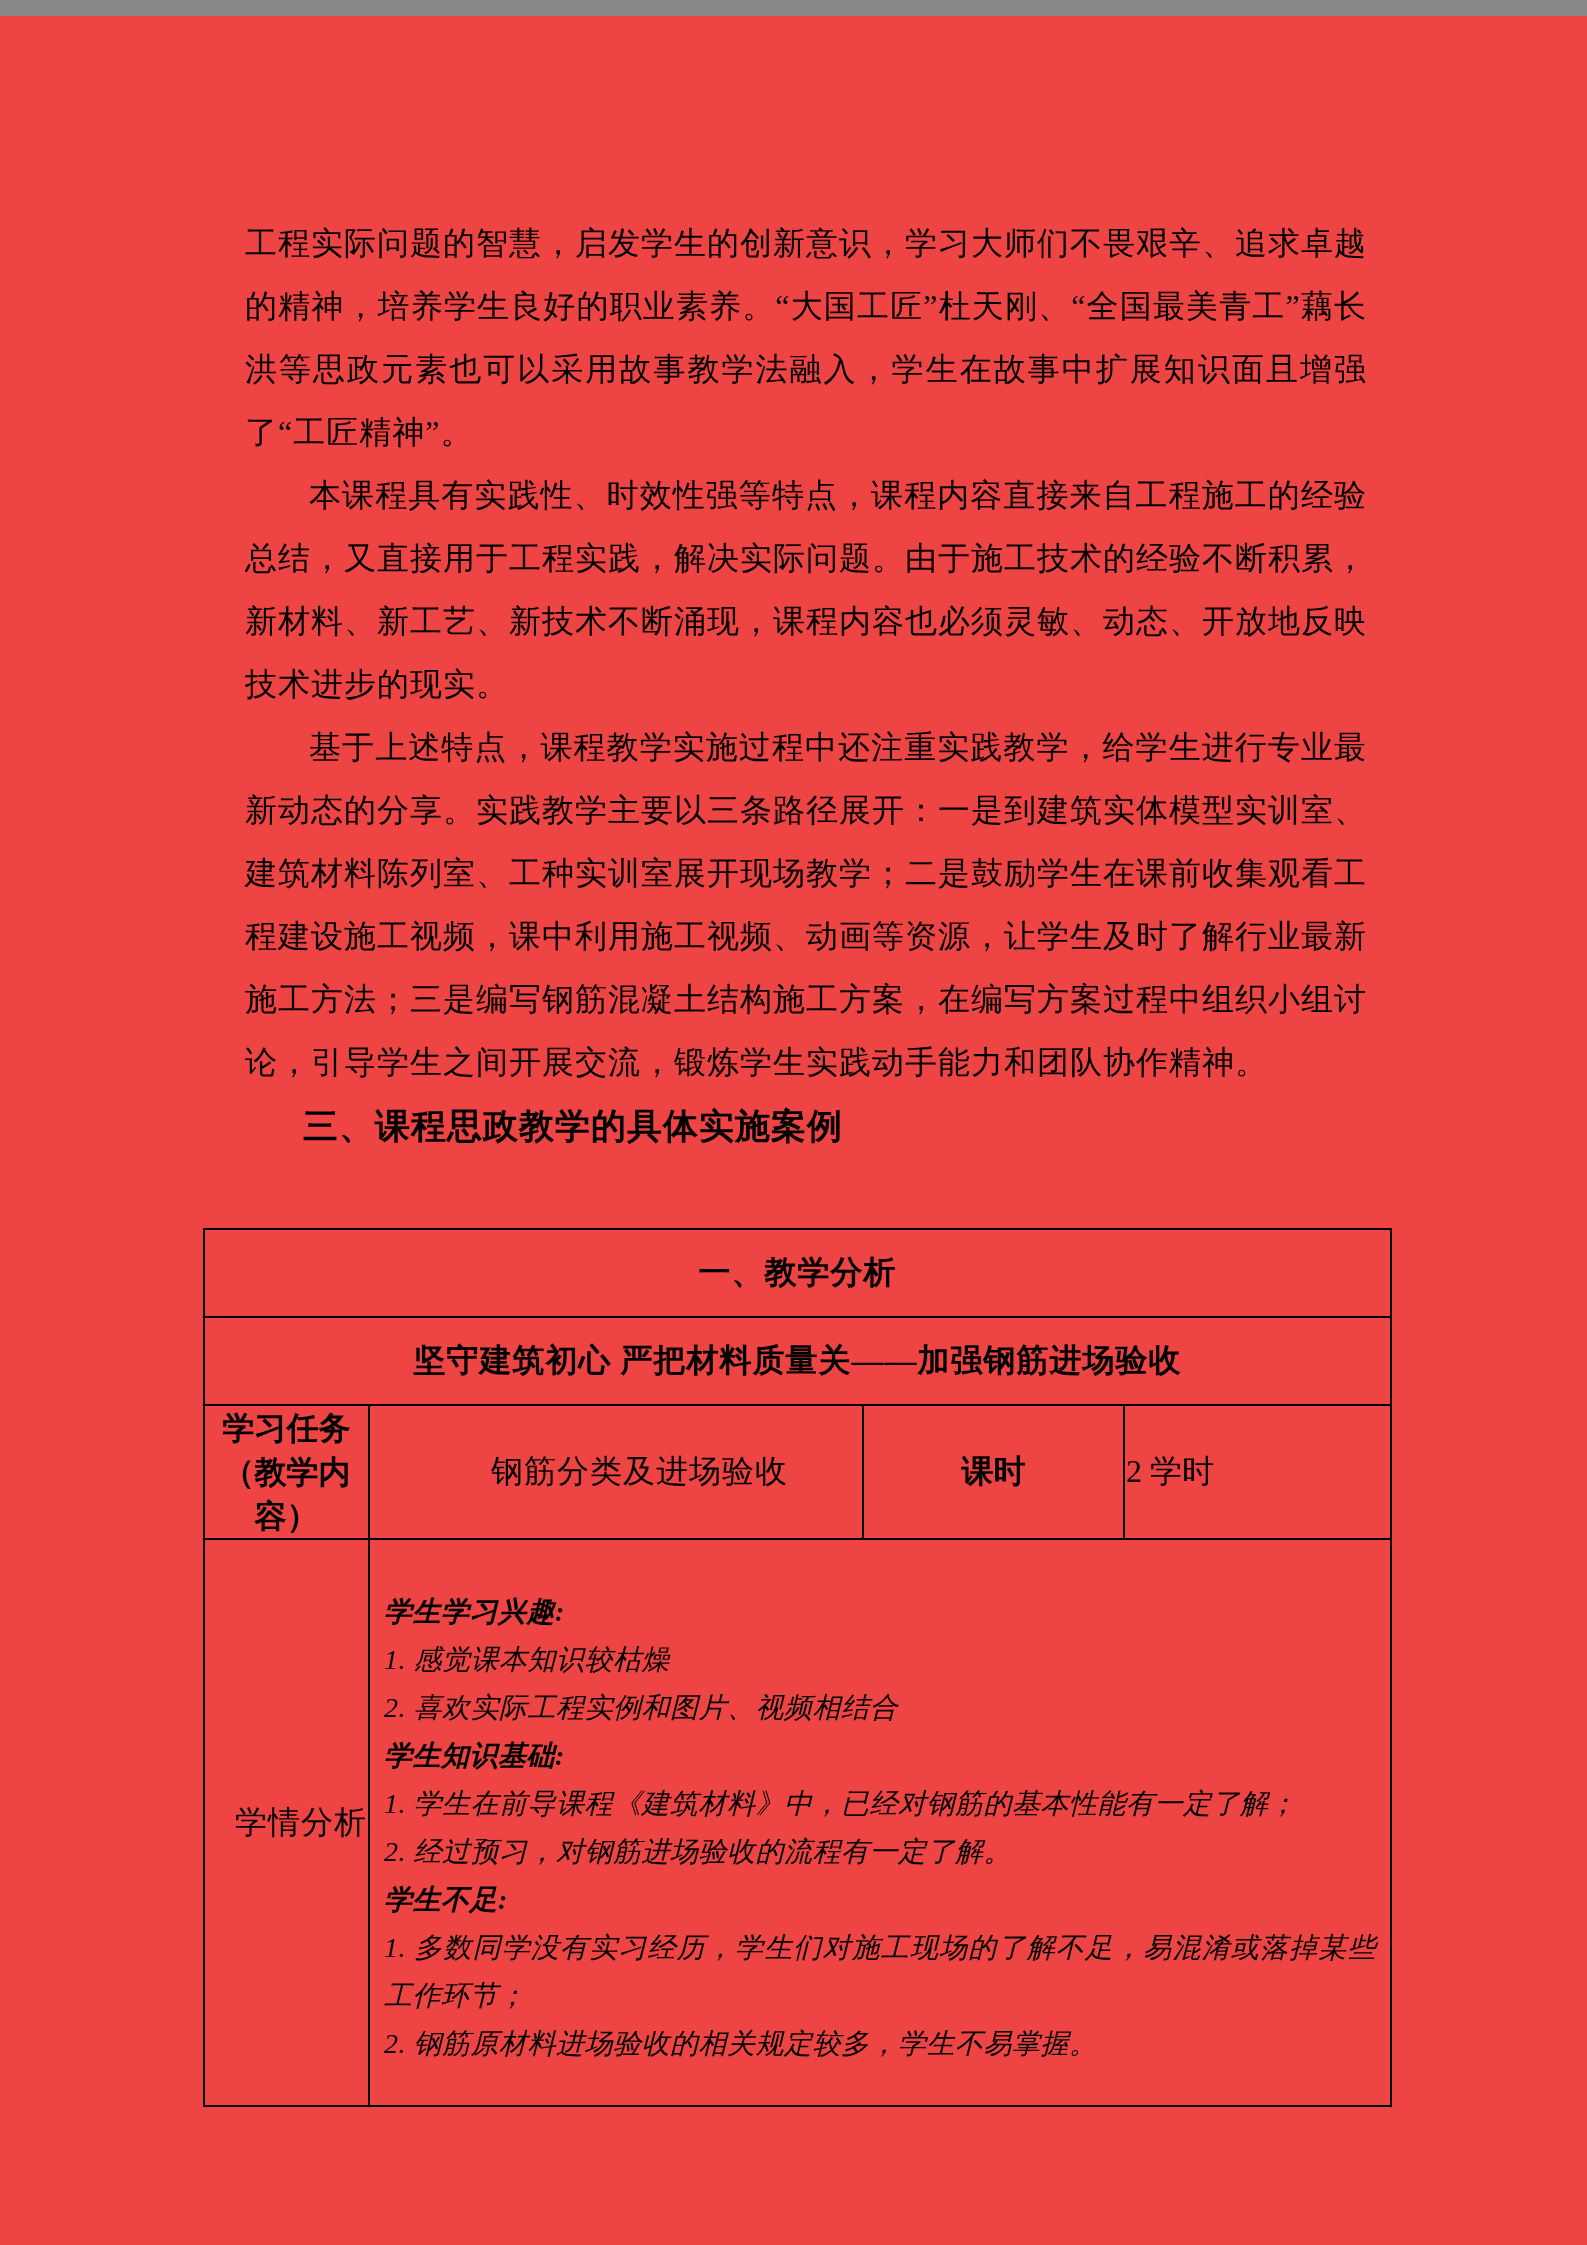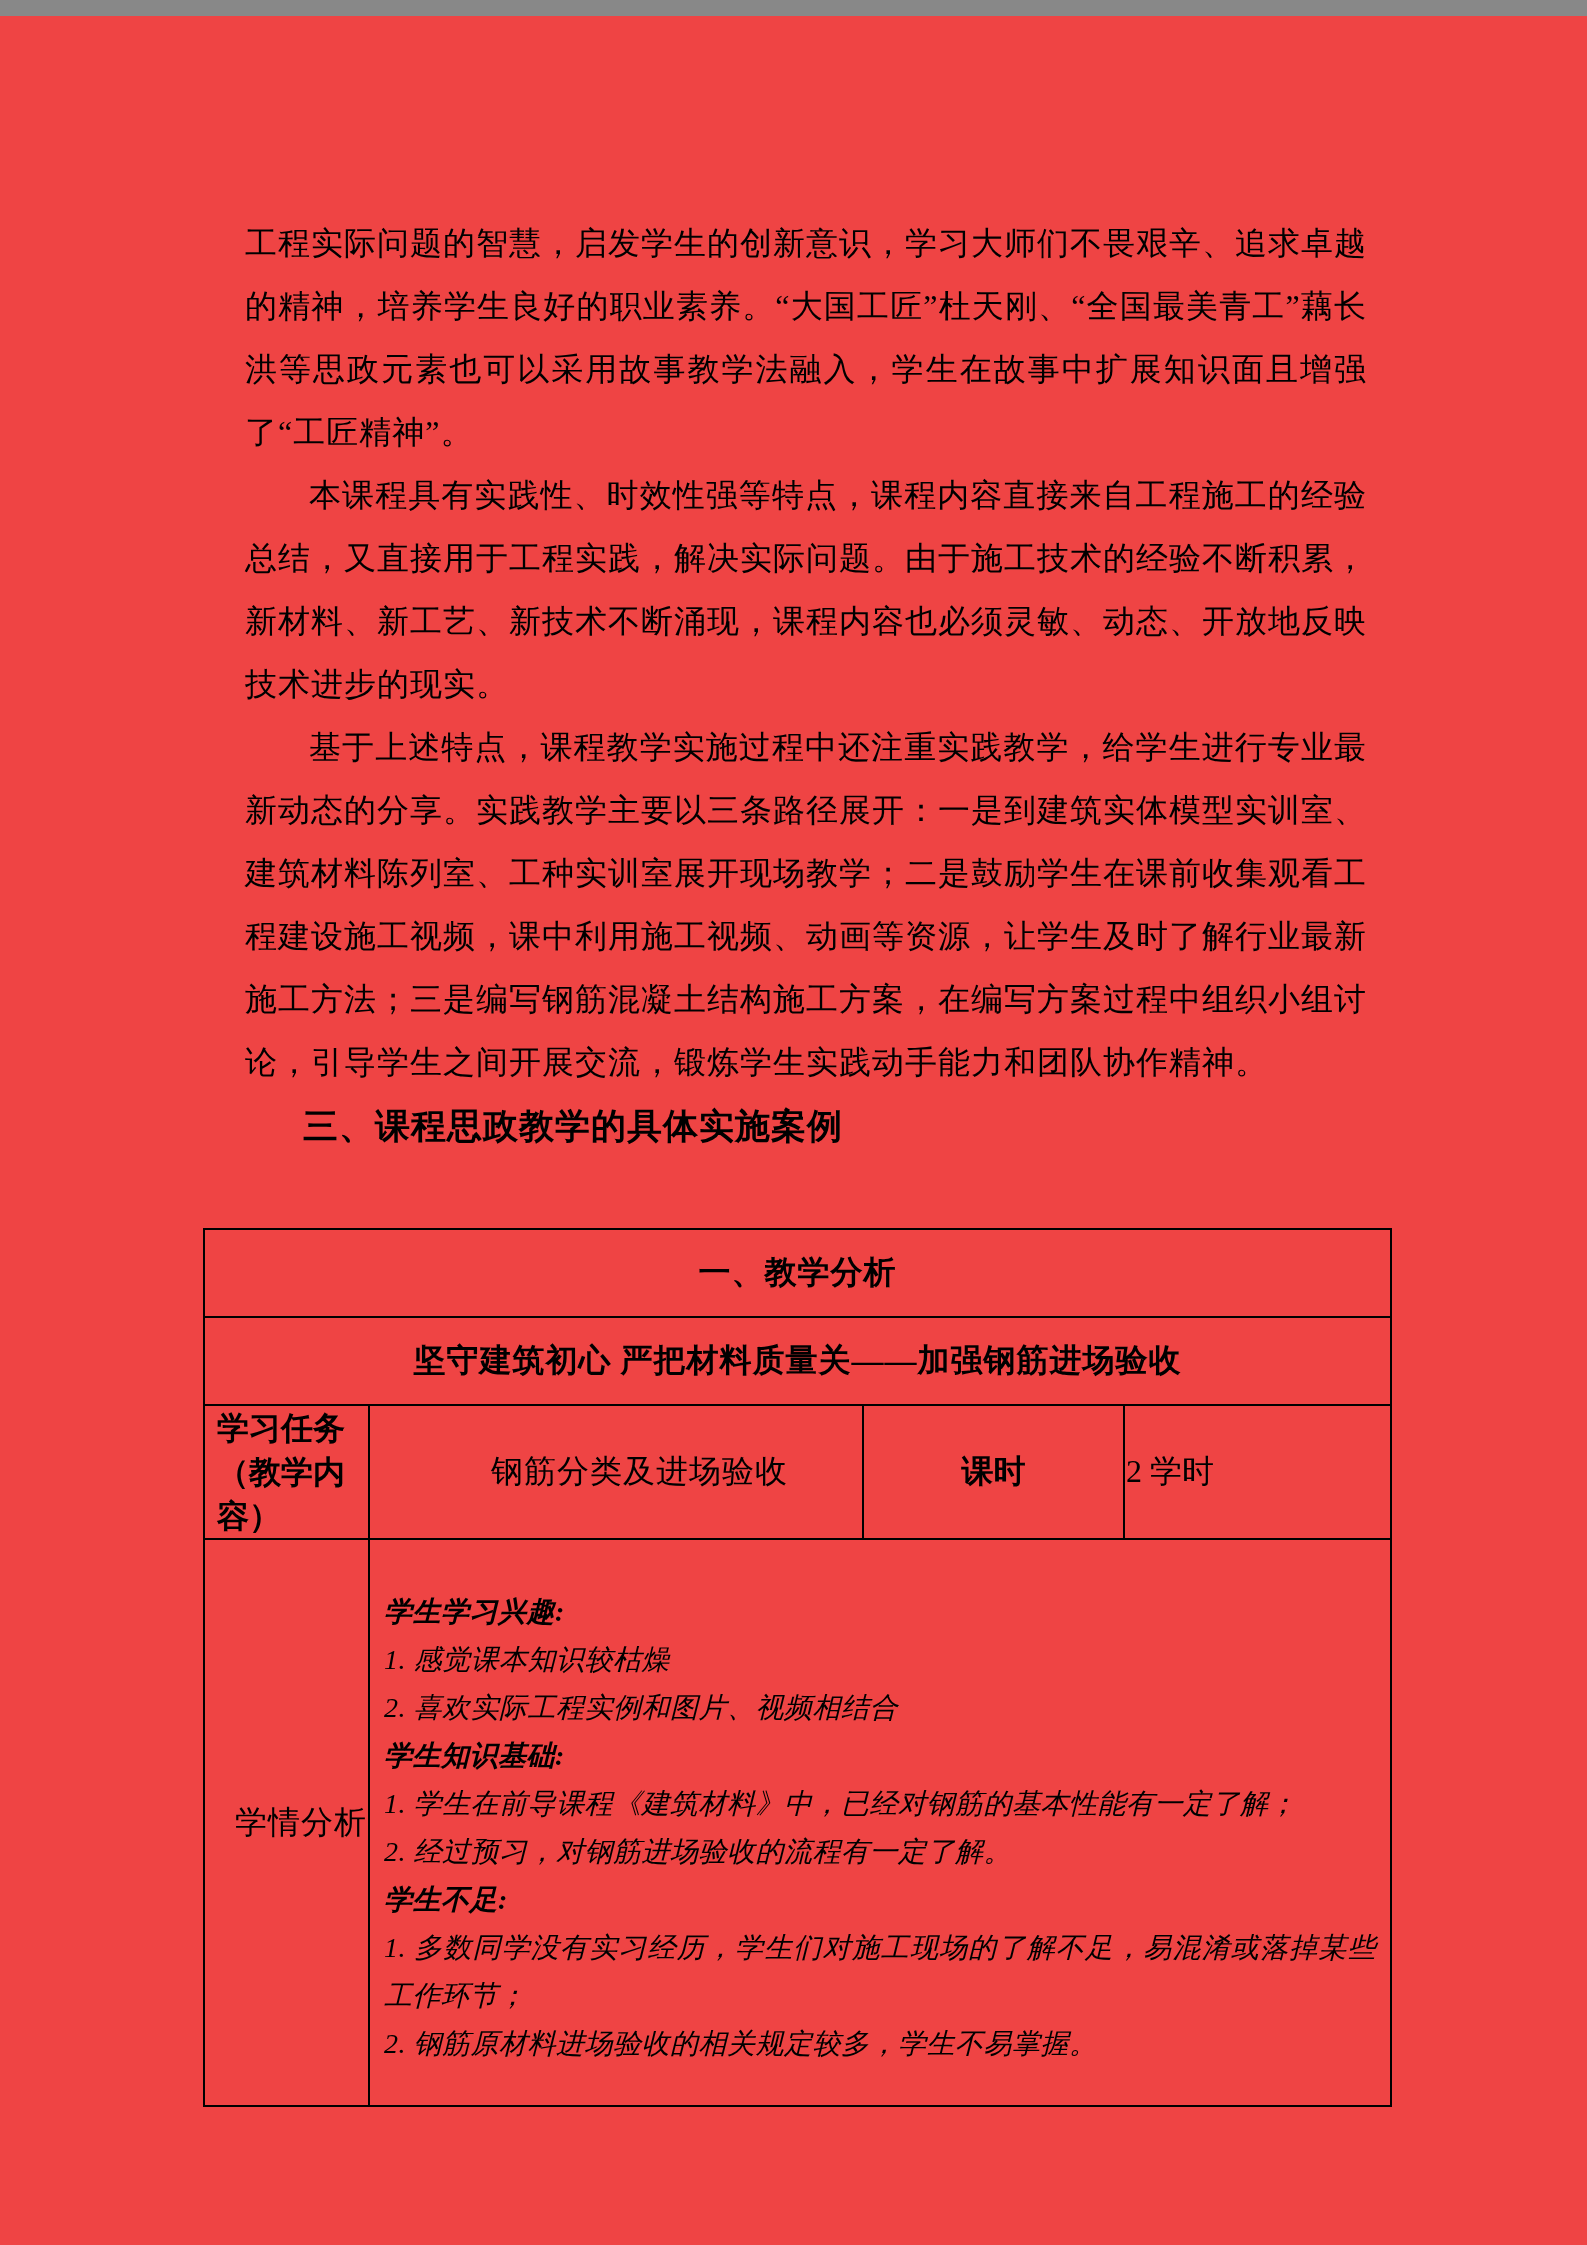--- a/index.html
+++ b/index.html
@@ -53,21 +53,21 @@
   .title-cell, .subtitle-cell {
     height: 84px;
     text-align: center;
     font-weight: bold;
     font-size: 34px;
     letter-spacing: 1px;
   }
   .task-row td { height: 127px; }
   .label-cell {
     font-weight: bold;
-    text-align: left;
+    text-align: center;
     font-size: 31px;
     line-height: 44px;
     padding: 0 12px;
   }
   .task-content-cell {
     text-align: center;
     padding-left: 48px;
     letter-spacing: 1px;
   }
   .hours-label-cell {

